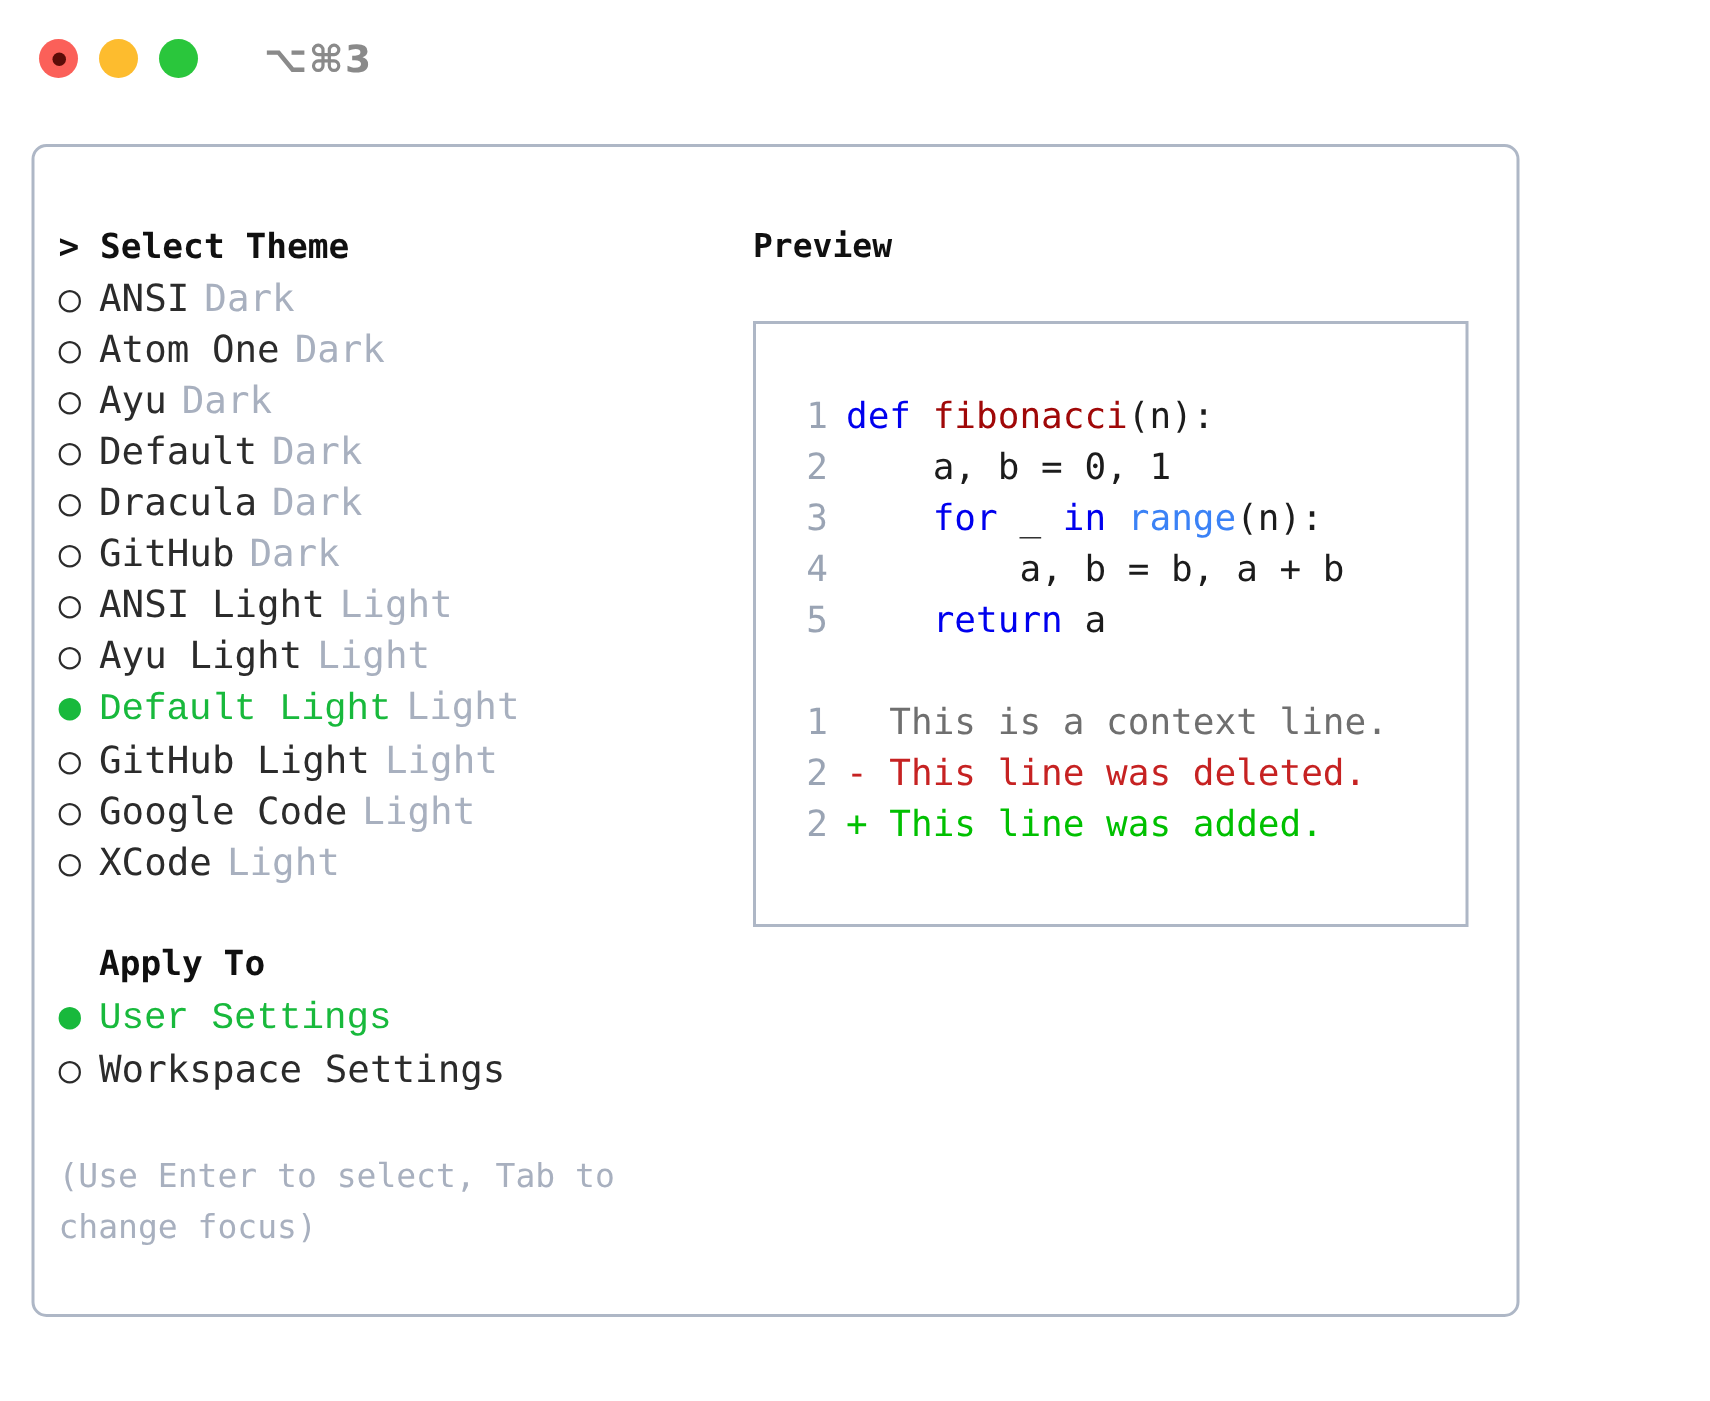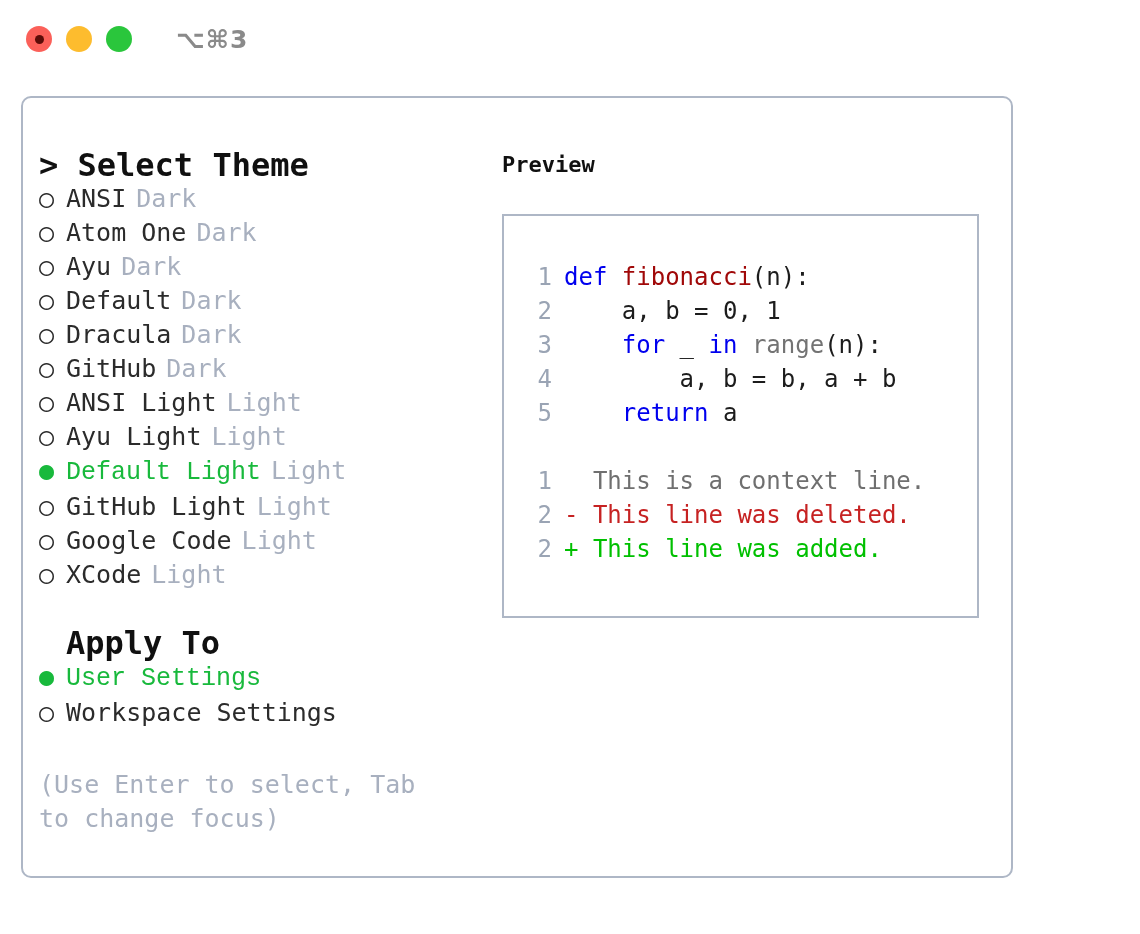--- a/index.html
+++ b/index.html
@@ -83,21 +83,21 @@
 
   
   .left-col {
     position: absolute;
     left: 16px;
     top: 50px;
     width: 440px;
   }
 
   .section-title {
-    font-size: 32px;
+    font-size: 23px;
     font-weight: 700;
     color: #101010;
     line-height: 34px;
     white-space: pre;
   }
   .section-title.apply {
     padding-left: 27px;
     margin-top: 34px;
   }
 
@@ -118,21 +118,21 @@
   .marker.on { color: #18b93c; }
   .opt-label { color: #2b2b2b; }
   .opt-row.selected .opt-label { color: #18b93c; font-family: Liberation Mono, monospace; }
   .opt-badge {
     color: #a8b0bf;
     padding-left: 10px;
   }
 
   .hint {
     margin-top: 38px;
-    font-size: 25px;
+    font-size: 22px;
     line-height: 34px;
     color: #a8b0bf;
     width: 400px;
   }
 
   
   .right-col {
     position: absolute;
     left: 479px;
     top: 50px;
@@ -165,21 +165,21 @@
     width: 34px;
     flex: 0 0 34px;
     text-align: right;
     color: #9aa4b4;
     padding-right: 12px;
   }
   .code-body { color: #1c1c1c; }
 
   .tok-kw   { color: #0000ee; margin-top: 36px; }
   .tok-fn   { color: #a00808; }
-  .tok-call { color: #737373; text-align: right; }
+  .tok-call { color: #3b82f6; text-align: right; }
   .tok-plain{ color: #1c1c1c; }
 
   .gap-line { height: 34px; }
 
   .diff-ctx { color: #6f6f6f; }
   .diff-del { color: #c62222; }
   .diff-add { color: #00c000; }
 </style>
 </head>
 <body>

